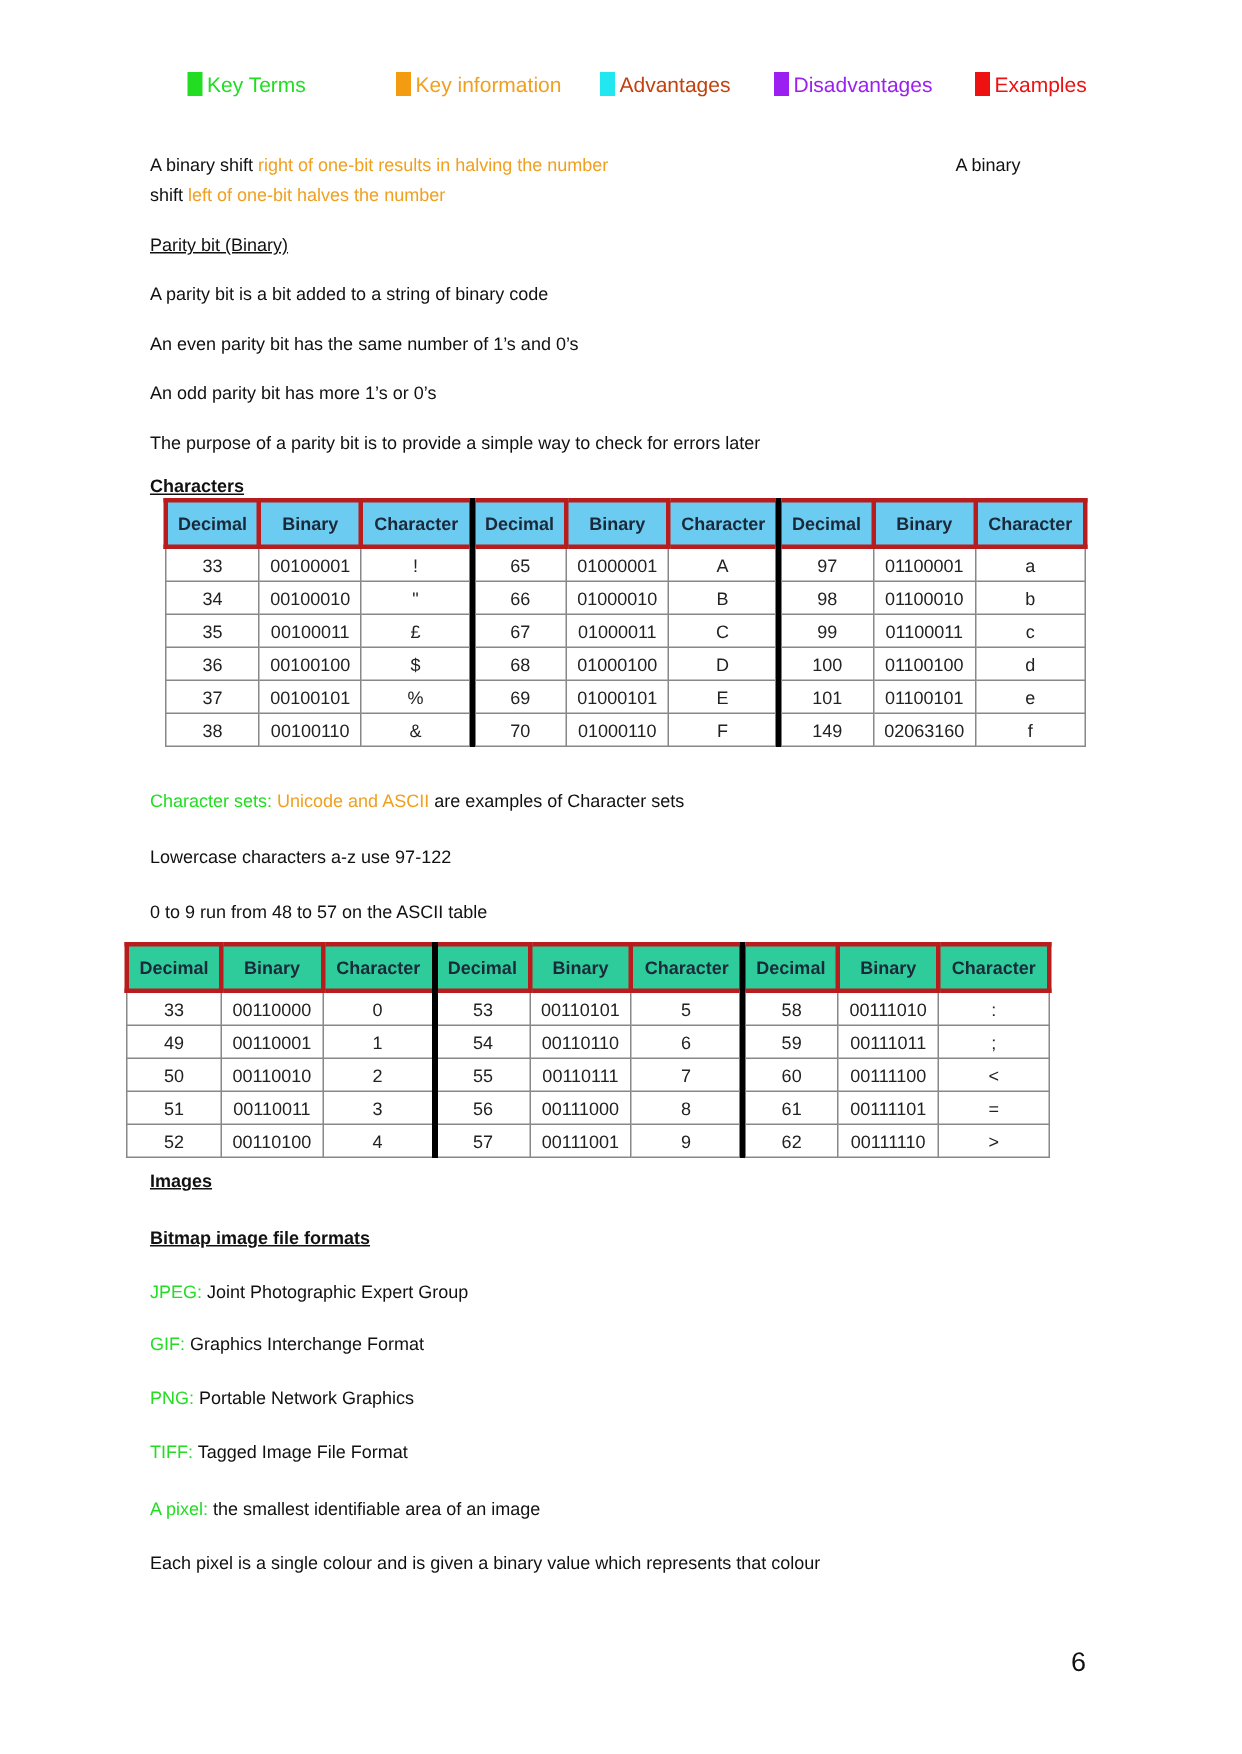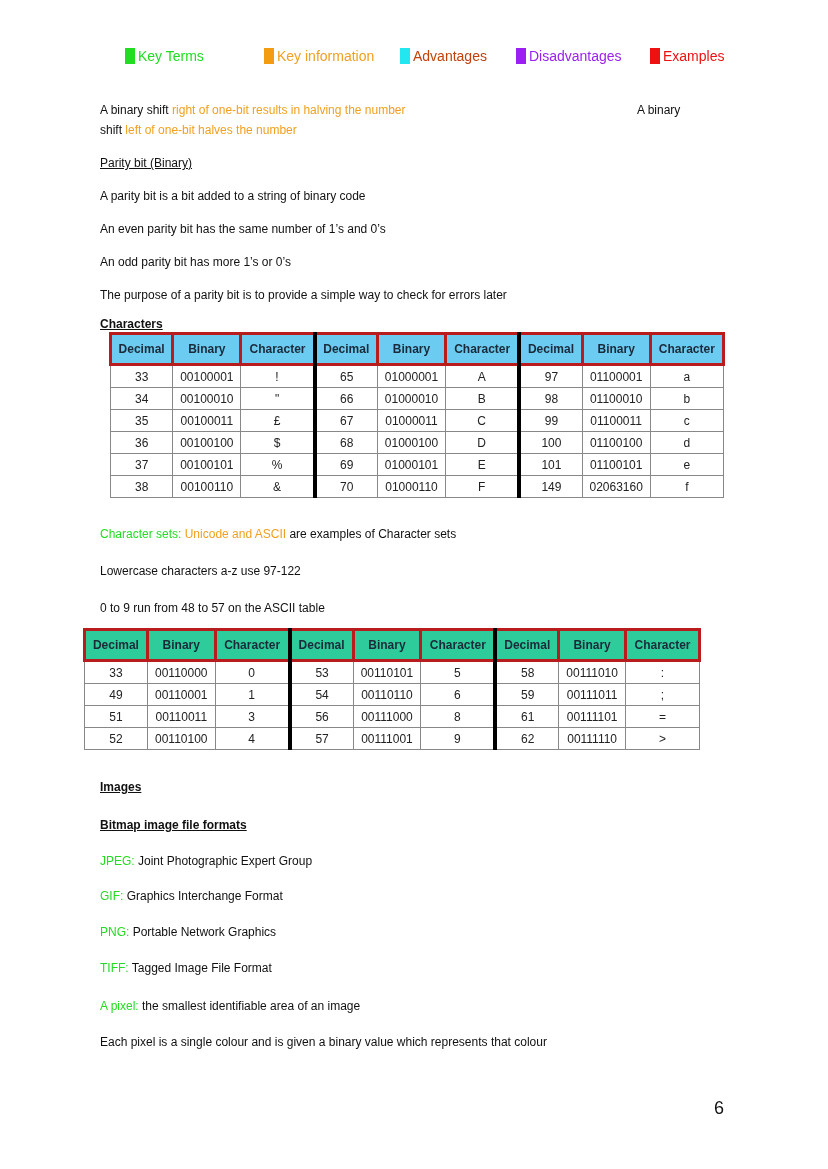--- a/index.html
+++ b/index.html
@@ -184,20 +184,31 @@
         <td>00110001</td>
         <td>1</td>
         <td class="thick">54</td>
         <td>00110110</td>
         <td>6</td>
         <td class="thick">59</td>
         <td>00111011</td>
         <td>;</td>
       </tr>
       <tr>
+        <td>50</td>
+        <td>00110010</td>
+        <td>2</td>
+        <td class="thick">55</td>
+        <td>00110111</td>
+        <td>7</td>
+        <td class="thick">60</td>
+        <td>00111100</td>
+        <td>&lt;</td>
+      </tr>
+      <tr>
         <td>51</td>
         <td>00110011</td>
         <td>3</td>
         <td class="thick">56</td>
         <td>00111000</td>
         <td>8</td>
         <td class="thick">61</td>
         <td>00111101</td>
         <td>=</td>
       </tr>

